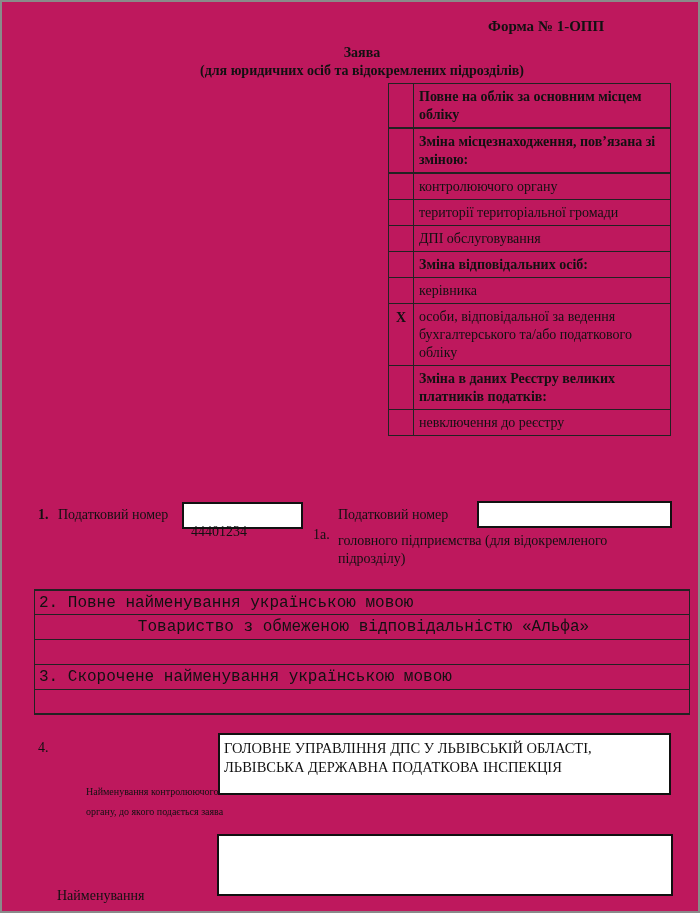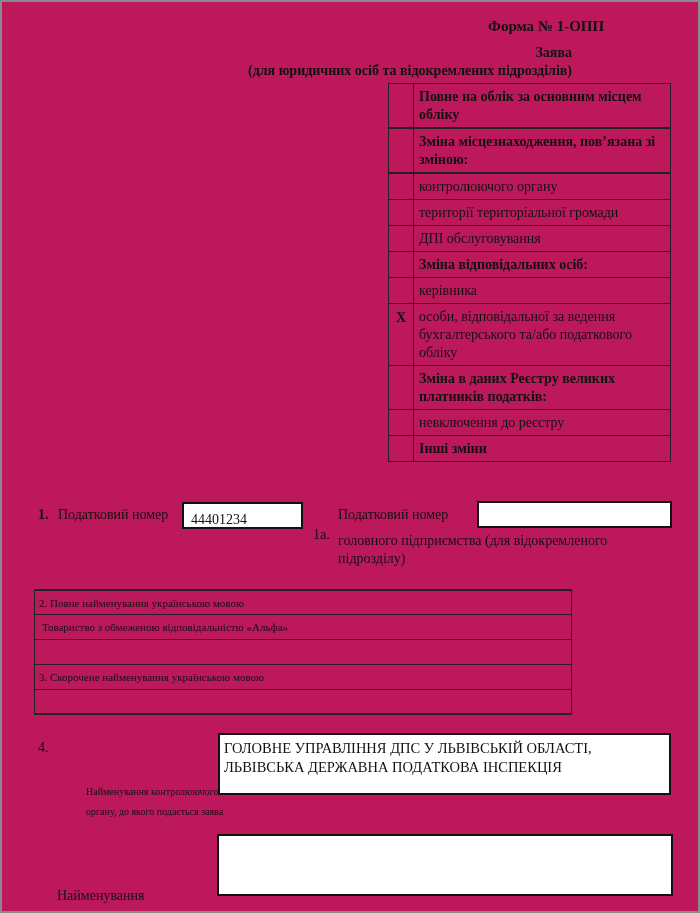--- a/index.html
+++ b/index.html
@@ -1,46 +1,46 @@
 <!DOCTYPE html>
 <html><head>
   <meta charset="utf-8">
   <style>
     * { box-sizing: border-box; margin: 0; padding: 0; }
     html, body { width: 700px; height: 913px; background: #ffffff; overflow: hidden; }
     body { font-family: "Liberation Serif", "DejaVu Serif", serif; color: #111; position: relative; }
     .page { position: absolute; left: 0; top: 0; width: 700px; height: 913px; border: 2px solid #8a8a8a; background: #be185d; }
     .abs { position: absolute; }
     .form-no { left: 486px; top: 16px; font-size: 15px; font-weight: bold; }
-    .title { left: 150px; top: 42px; width: 420px; text-align: right; font-size: 14px; font-weight: bold; line-height: 18px; }
+    .title { left: 150px; top: 42px; width: 420px; text-align: center; font-size: 14px; font-weight: bold; line-height: 18px; }
 
     
     .status-table { left: 386px; top: 81px; width: 283px; border-collapse: collapse; font-size: 14px; line-height: 18px; }
     .status-table td { border: 1.5px solid #222; vertical-align: top; }
     .status-table td.mark { width: 25px; text-align: center; font-weight: bold; padding-top: 5px; }
     .status-table td.lbl { padding: 4px 4px 3px 5px; }
     .status-table tr.bold td.lbl { font-weight: bold; }
     .status-table tr.thick td { border-bottom-width: 2.2px; }
 
     
     .s1-num { left: 36px; top: 505px; font-size: 14px; font-weight: bold; }
     .s1-label { left: 56px; top: 505px; font-size: 14px; }
     .box { border: 2px solid #111; background: #fff; }
-    .s1-box { left: 180px; top: 500px; width: 121px; height: 27px; font-size: 14px; padding: 8px 0 0 7px; }
+    .s1-box { left: 180px; top: 500px; width: 121px; height: 27px; font-size: 14px; padding: 20px 0 0 7px; }
     .s1a-num { left: 311px; top: 505px; font-size: 14px; margin-top: 20px; }
     .s1a-label { left: 336px; top: 505px; font-size: 14px; }
     .s1a-box { left: 475px; top: 499px; width: 195px; height: 27px; }
     .s1a-cont { left: 336px; top: 530px; width: 320px; font-size: 14px; line-height: 18px; }
 
     
-    .names { left: 32px; top: 587px; width: 538px; border-collapse: collapse; font-size: 11px; }
+    .names { left: 32px; top: 587px; width: 656px; border-collapse: collapse; font-size: 16px; font-family: Liberation Mono, monospace; }
     .names td { border: 1.5px solid #222; height: 24.8px; padding: 0 4px; vertical-align: middle; }
     .names tr:first-child td { border-top-width: 2px; }
     .names tr:last-child td { border-bottom-width: 2px; }
-    .names td.val { padding-left: 7px; }
+    .names td.val { padding-left: 7px; text-align: center; }
 
     
     .s4-num { left: 36px; top: 738px; font-size: 14px; }
     .s4-label { left: 59px; top: 780px; width: 160px; font-size: 10px; line-height: 20px; margin-left: 25px; }
     .s4-box { left: 216px; top: 731px; width: 453px; height: 62px; font-size: 14.5px; line-height: 19px; padding: 4px 6px 0 4px; text-transform: uppercase; }
     .s4b-label { left: 55px; top: 884px; width: 165px; font-size: 14px; line-height: 20px; }
     .s4b-box { left: 215px; top: 832px; width: 456px; height: 62px; }
   </style>
 </head>
 <body>
@@ -88,24 +88,20 @@
         <td class="lbl">особи, відповідальної за ведення бухгалтерського та/або податкового обліку</td>
       </tr>
       <tr class="bold">
         <td class="mark"></td>
         <td class="lbl">Зміна в даних Реєстру великих платників податків:</td>
       </tr>
       <tr>
         <td class="mark"></td>
         <td class="lbl">невключення до реєстру</td>
       </tr>
-      <tr class="bold">
-        <td class="mark"></td>
-        <td class="lbl">Інші зміни</td>
-      </tr>
     </tbody>
   </table>
 
   <div class="abs s1-num">1.</div>
   <div class="abs s1-label">Податковий номер</div>
   <div class="abs box s1-box">44401234</div>
 
   <div class="abs s1a-num">1а.</div>
   <div class="abs s1a-label">Податковий номер</div>
   <div class="abs box s1a-box"></div>

